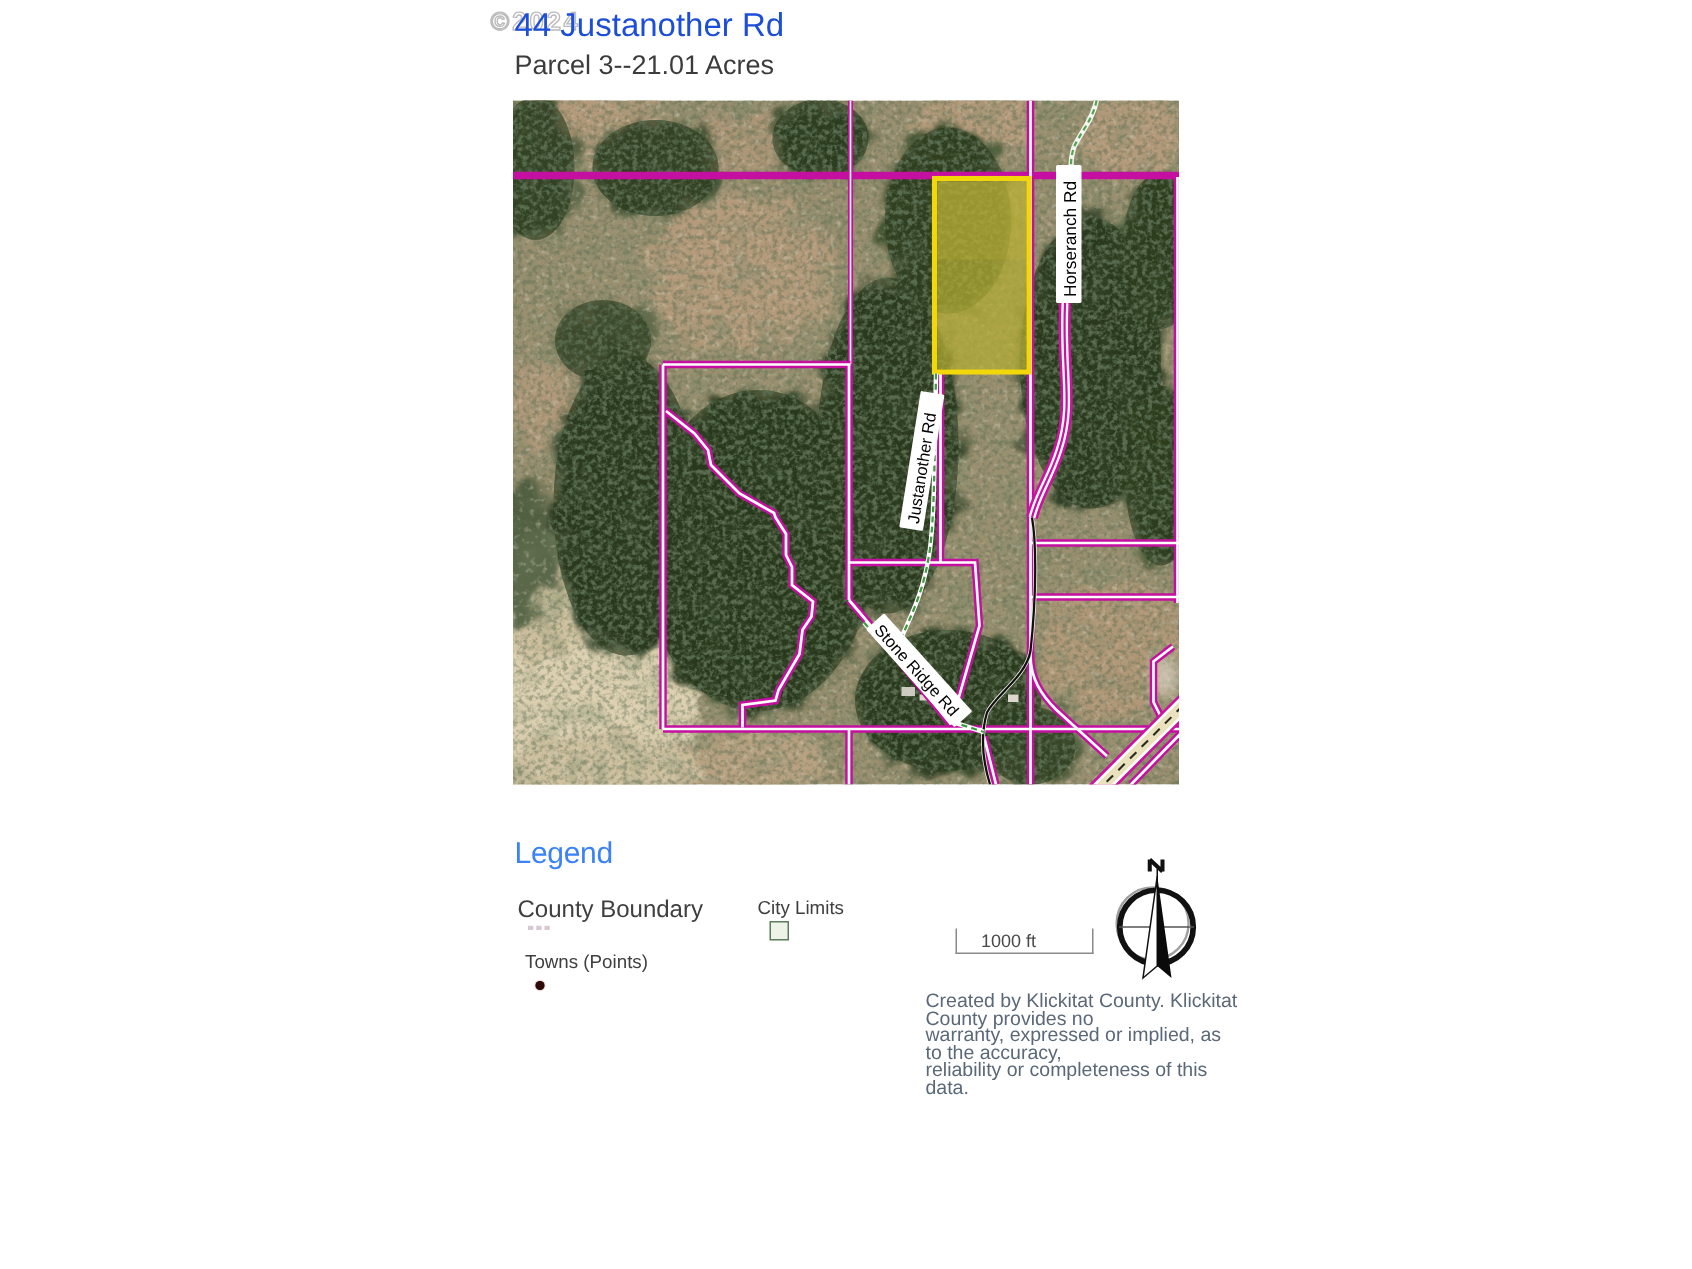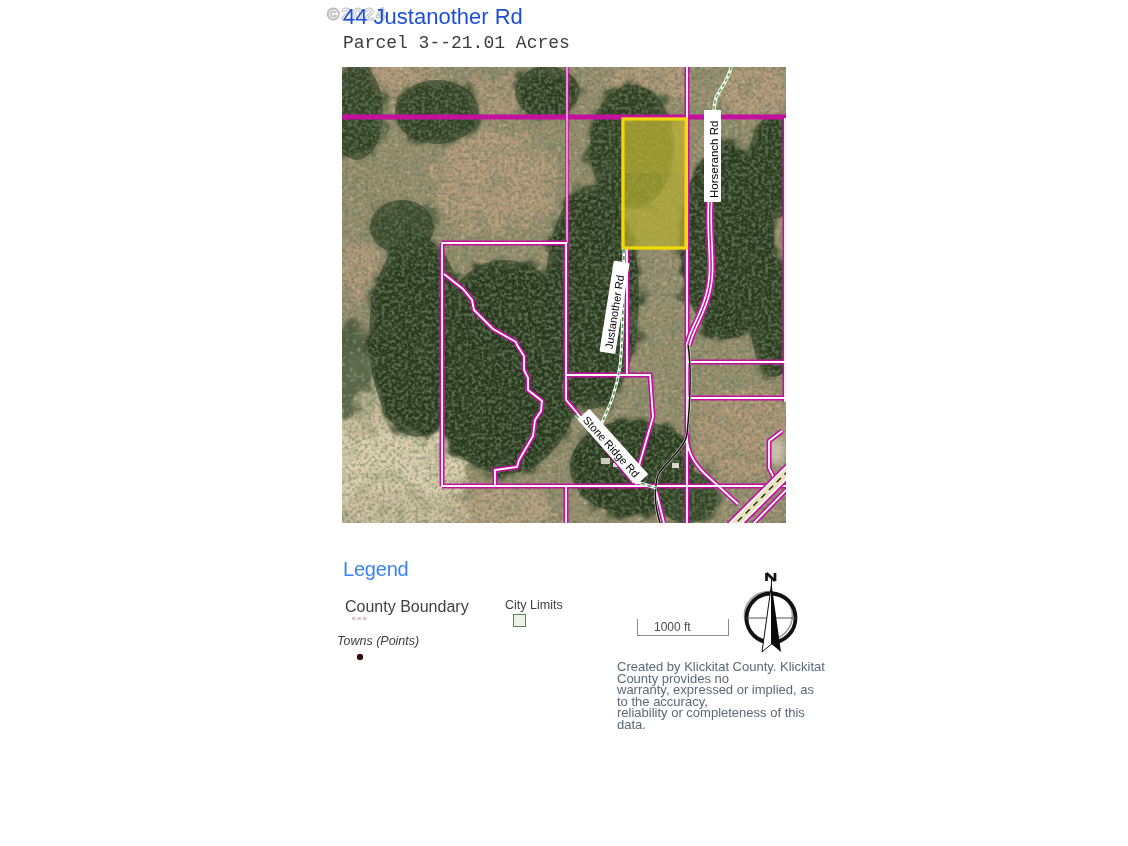--- a/index.html
+++ b/index.html
@@ -1,25 +1,25 @@
 <!DOCTYPE html>
 <html><head>
 <meta charset="utf-8">
 <style>
   html,body{margin:0;padding:0;}
   body{width:1128px;height:846px;background:#ffffff;position:relative;
        font-family:"Liberation Sans", sans-serif; overflow:hidden;}
   .wm{position:absolute;left:327px;top:5px;font-size:17px;font-weight:bold;
       color:#ffffff;-webkit-text-stroke:0.9px #bbbbbb;z-index:1;letter-spacing:2px;}
   .title{position:absolute;left:343px;top:4px;font-size:22px;letter-spacing:0px;color:#1d4ed8;z-index:2;}
-  .subtitle{position:absolute;left:343px;top:33px;font-size:18px;letter-spacing:0px;color:#3c3c3c;z-index:2;font-family:Liberation Mono, monospace;}
+  .subtitle{position:absolute;left:343px;top:33px;font-size:18px;letter-spacing:0px;color:#3c3c3c;z-index:2;}
   #map{position:absolute;left:342px;top:67px;}
   .legend{position:absolute;left:343px;top:558px;font-size:20px;letter-spacing:-0.2px;color:#3b82f6;}
   .li1{position:absolute;left:345px;top:598px;font-size:16px;color:#3f3f3f;}
-  .li2{position:absolute;left:337px;top:634px;font-size:12.5px;color:#3f3f3f;font-style:italic;}
+  .li2{position:absolute;left:350px;top:634px;font-size:12.5px;color:#3f3f3f;}
   .li3{position:absolute;left:505px;top:598px;font-size:12.5px;color:#3f3f3f;}
   .dashsw{position:absolute;left:352px;top:617px;width:15px;height:3px;}
   .townsw{position:absolute;left:357px;top:654px;width:6px;height:6px;border-radius:50%;
           background:#2d0a06;box-shadow:0 0 1px #7a2a20;}
   .citysw{position:absolute;left:513px;top:614px;width:11px;height:11px;
           background:#edf3e6;border:1.5px solid #5d7d5d;}
   .scale{position:absolute;left:637px;top:619px;width:90px;height:16px;
          border-left:1.5px solid #8a8a8a;border-right:1.5px solid #8a8a8a;border-bottom:1.5px solid #8a8a8a;}
   .scaletxt{position:absolute;left:654px;top:620px;font-size:12px;color:#4a4a4a;}
   .disc{position:absolute;left:617px;top:661px;width:210px;font-size:13px;line-height:11.5px;color:#5a6878;}

